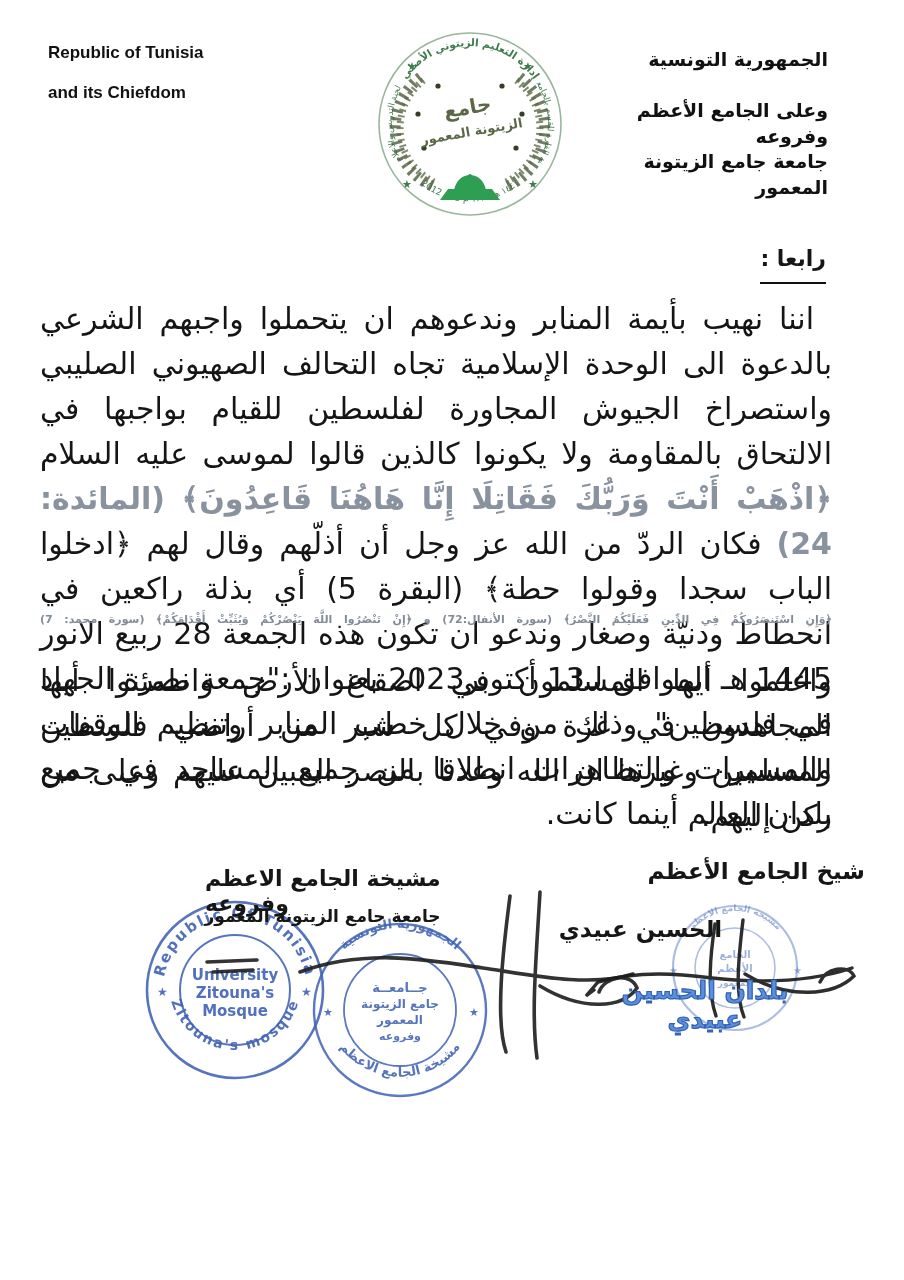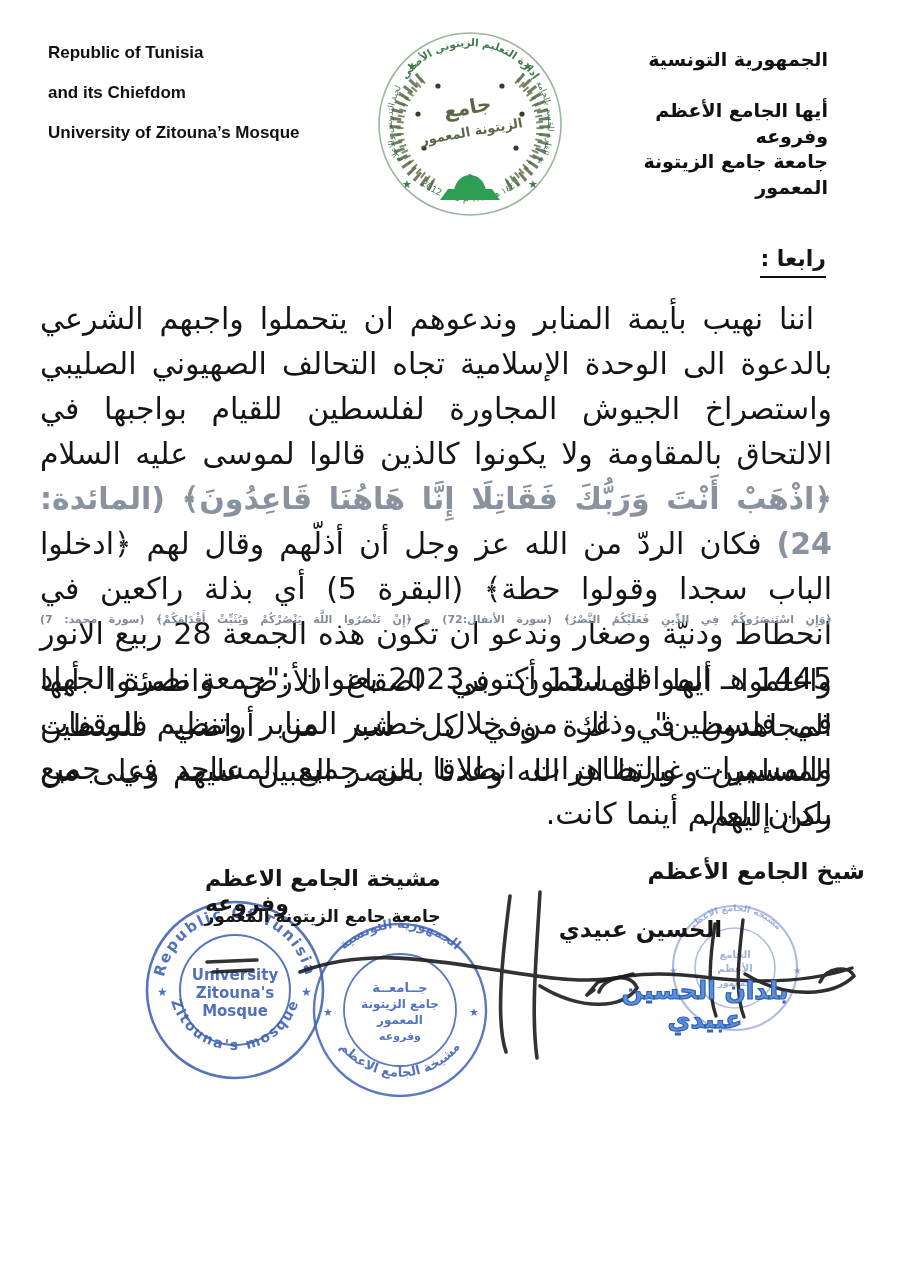--- a/index.html
+++ b/index.html
@@ -10,21 +10,21 @@
   
   .en-block{position:absolute;left:48px;top:44px;width:330px;
     font-family:"Liberation Sans","DejaVu Sans",sans-serif;font-weight:bold;font-size:17px;color:#111;}
   .en-block .ln{height:18px;line-height:18px;margin-bottom:22px;}
   .ar-head{position:absolute;right:44px;top:46px;width:240px;text-align:right;direction:rtl;
     font-weight:bold;font-size:19px;color:#111;}
   .ar-head .ln{height:26px;line-height:26px;margin-bottom:25px;}
   .logo-wrap{position:absolute;left:366px;top:30px;width:208px;height:192px;}
   
   .section-label{position:absolute;right:46px;top:246px;direction:rtl;font-size:22px;font-weight:bold;}
-  .section-label .u{display:inline-block;border-bottom:2px solid #111;padding-bottom:5px;}
+  .section-label .u{display:inline-block;border-bottom:2px solid #111;padding-bottom:11px;}
   .body-p{position:absolute;left:40px;right:40px;margin:0;direction:rtl;
     font-size:30px;line-height:45px;text-align:justify;color:#151515;}
   .p1{top:296px;text-indent:18px;}
   .p2{top:658px;}
   .verse{color:#89929f;font-weight:600;}
   .verse-line{position:absolute;left:40px;right:40px;top:601px;margin:0;direction:rtl;
     font-size:11px;line-height:38px;color:#828c99;font-weight:600;
     text-align:justify;text-align-last:justify;}
   
   .sig-left-1{position:absolute;left:205px;top:866px;width:245px;text-align:left;direction:rtl;
@@ -47,26 +47,25 @@
   .stamp-en-text{font-family:"Liberation Sans","DejaVu Sans",sans-serif;}
 </style>
 </head>
 <body>
 
 <div class="page">
 
   <div class="en-block">
     <div class="ln">Republic of Tunisia</div>
     <div class="ln">and its Chiefdom</div>
-    <div class="ln">University of Zitouna’s Mosque</div>
   </div>
 
   <div class="ar-head">
     <div class="ln">الجمهورية التونسية</div>
-    <div class="ln">أيها الجامع الأعظم وفروعه</div>
+    <div class="ln">وعلى الجامع الأعظم وفروعه</div>
     <div class="ln">جامعة جامع الزيتونة المعمور</div>
   </div>
 
   <div class="logo-wrap">
     <svg width="208" height="192" viewBox="0 0 208 192">
       <defs>
         <path id="lgTop" d="M 26,94 A 78 78 0 0 1 182,94"></path>
         <path id="lgBot" d="M 49,149 A 78 78 0 0 0 159,149"></path>
         <path id="lgLeft" d="M 36.5,133 A 78 78 0 0 1 36.5,55"></path>
         <path id="lgRight" d="M 171.5,55 A 78 78 0 0 1 171.5,133"></path>

